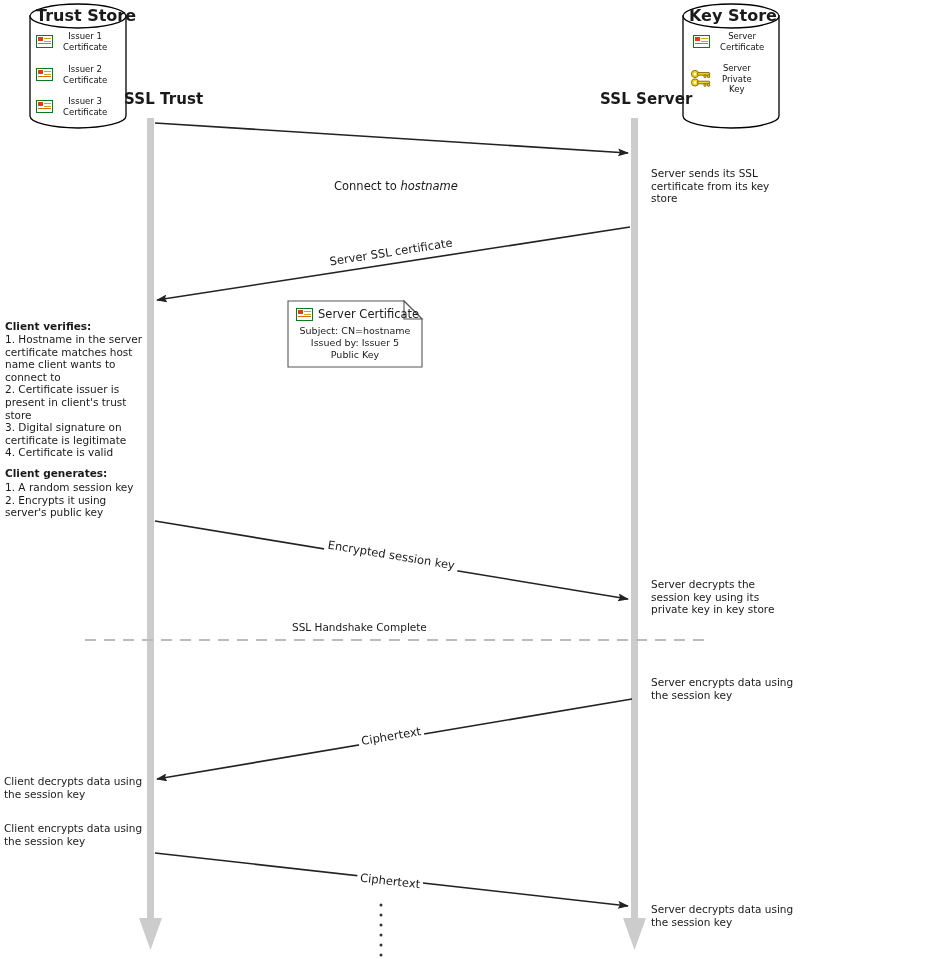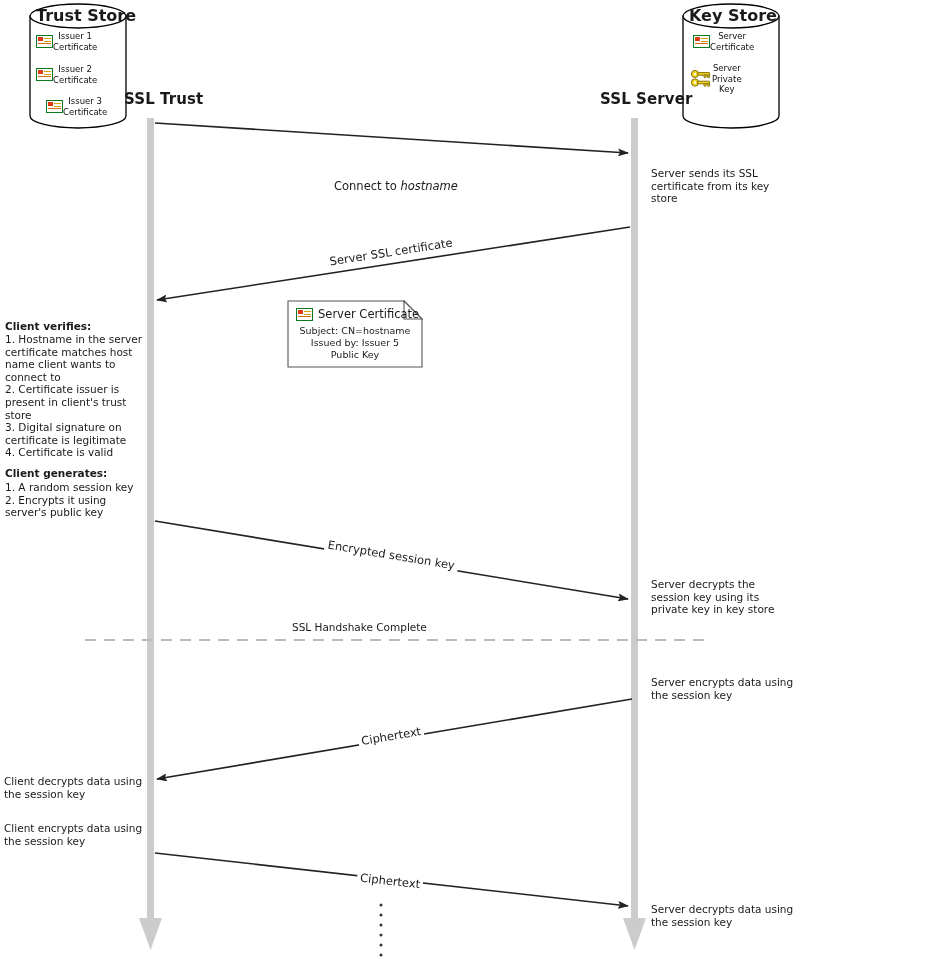--- a/index.html
+++ b/index.html
@@ -45,21 +45,21 @@
     white-space: nowrap;
     text-align: center;
   }
   #trust-store-label { left: 36px; top: 6px; width: 84px; }
   #key-store-label  { left: 689px; top: 6px; width: 84px; }
 
   .store-entry {
     position: absolute;
     display: flex;
     align-items: center;
-    gap: 0;
+    gap: 10px;
   }
   .entry-text {
     font-size: 8.5px;
     line-height: 10.5px;
     color: #111;
     text-align: center;
     white-space: pre-line;
   }
   .cert-icon {
     width: 17px; height: 13px;
@@ -213,21 +213,21 @@
   <div class="store-entry" style="left:36px; top:31px;">
     <span class="cert-icon"></span>
     <span class="entry-text">Issuer 1
 Certificate</span>
   </div>
   <div class="store-entry" style="left:36px; top:64px;">
     <span class="cert-icon"></span>
     <span class="entry-text">Issuer 2
 Certificate</span>
   </div>
-  <div class="store-entry" style="left:46px; top:96px;">
+  <div class="store-entry" style="left:36px; top:96px;">
     <span class="cert-icon"></span>
     <span class="entry-text">Issuer 3
 Certificate</span>
   </div>
 
   <div class="store-label" id="key-store-label">Key Store</div>
 
   <div class="store-entry" style="left:693px; top:31px;">
     <span class="cert-icon"></span>
     <span class="entry-text">Server

